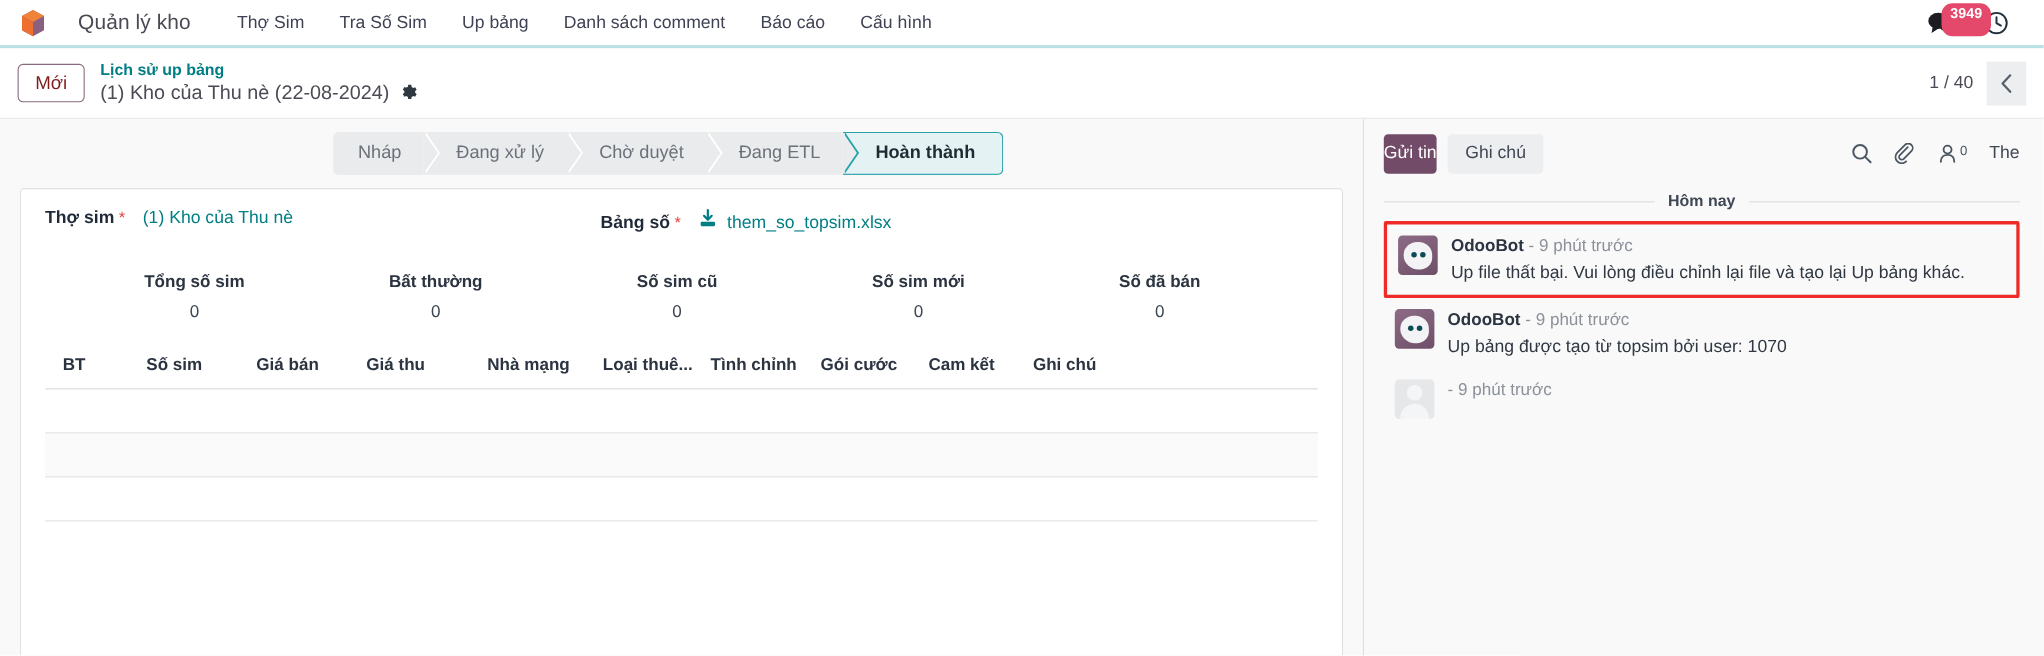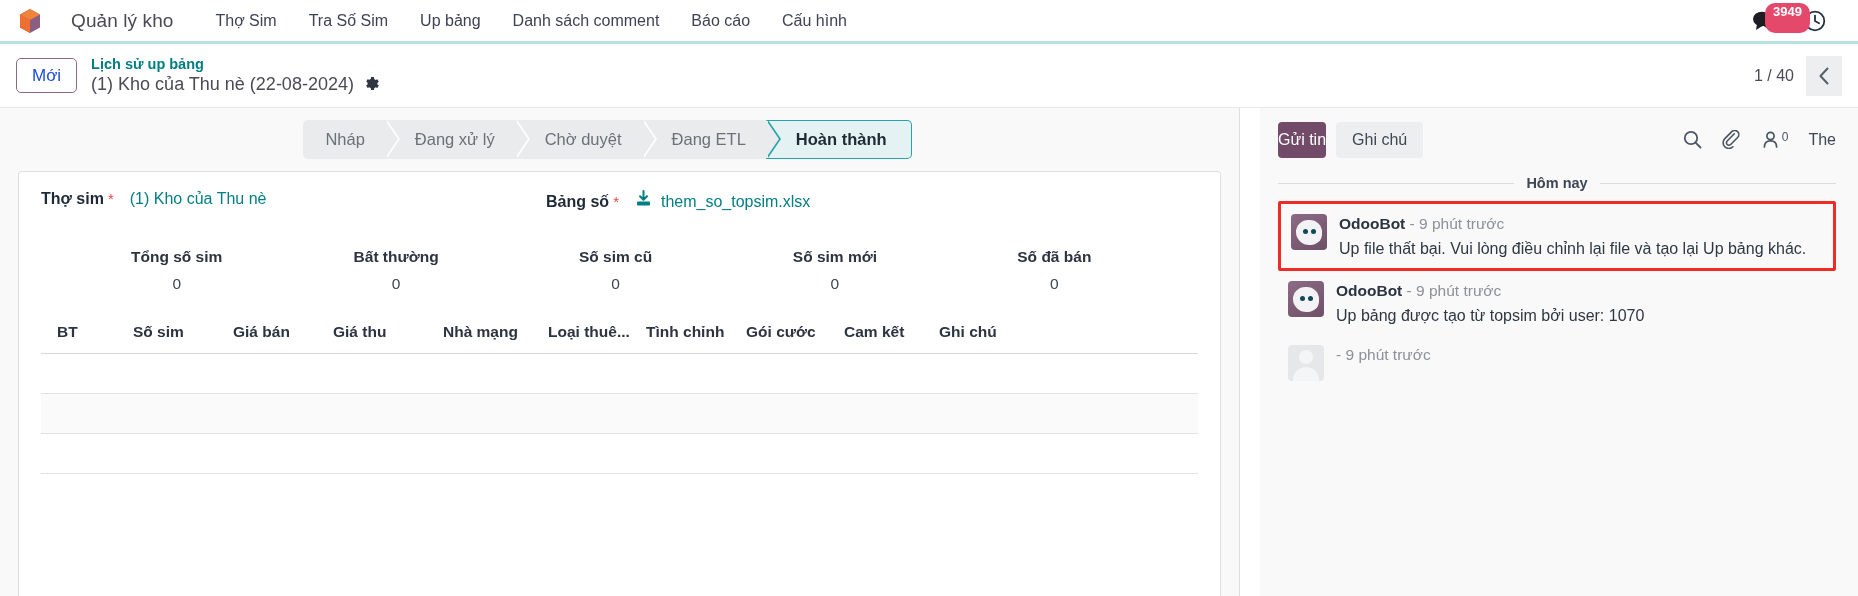--- a/index.html
+++ b/index.html
@@ -44,21 +44,21 @@
   }
 
   
   .cp {
     height: 64px; background: #fff;
     border-bottom: 1px solid #e7e7e9;
     display: flex; align-items: center; padding: 0 16px;
     position: relative;
   }
   .btn-new {
-    border: 1px solid #8b6a80; color: #1d4ed8; background: #fff;
+    border: 1px solid #8b6a80; color: #7f1d1d; background: #fff;
     font-size: 17px; border-radius: 5px; padding: 7px 15px;
     cursor: pointer; line-height: 1.15;
   }
   .crumbs { margin-left: 14px; line-height: 1.25; }
   .crumb-top { font-size: 14.5px; color: #017e84; font-weight: bold; cursor: pointer; }
   .crumb-main {
     font-size: 18px; color: #4b4b55; display: flex; align-items: center; gap: 9px;
   }
   .gear { cursor: pointer; color: #3d3d44; font-size: 16px; }
   .pager {
@@ -66,21 +66,21 @@
     padding-right: 0px;
   }
   .pager-text { font-size: 16px; color: #4b4b55; }
   .pager-btn {
     background: #eceef0; border: none; width: 36px; height: 40px;
     font-size: 20px; color: #55606b; cursor: pointer;
     display: flex; align-items: center; justify-content: center;
   }
 
   
-  .content { display: flex; height: calc(596px - 44px - 64px); gap: 20px; }
+  .content { display: flex; height: calc(596px - 44px - 64px); }
   .form-pane {
     width: 1240px; background: #f9f9f9;
     border-right: 1px solid #dfdfe2;
     display: flex; flex-direction: column;
   }
   .chatter-pane { flex: 1; background: #f9f9f9; display: flex; flex-direction: column; }
 
   
   .statusbar-row {
     height: 63px; display: flex; align-items: center;

